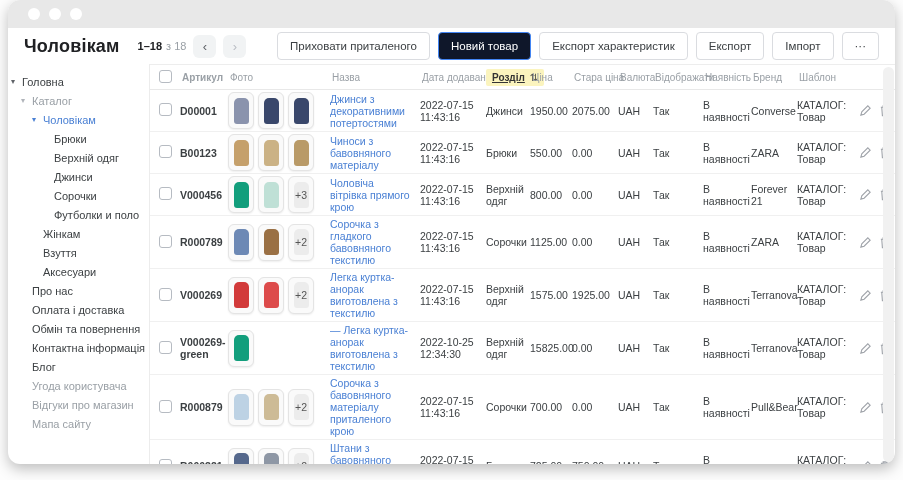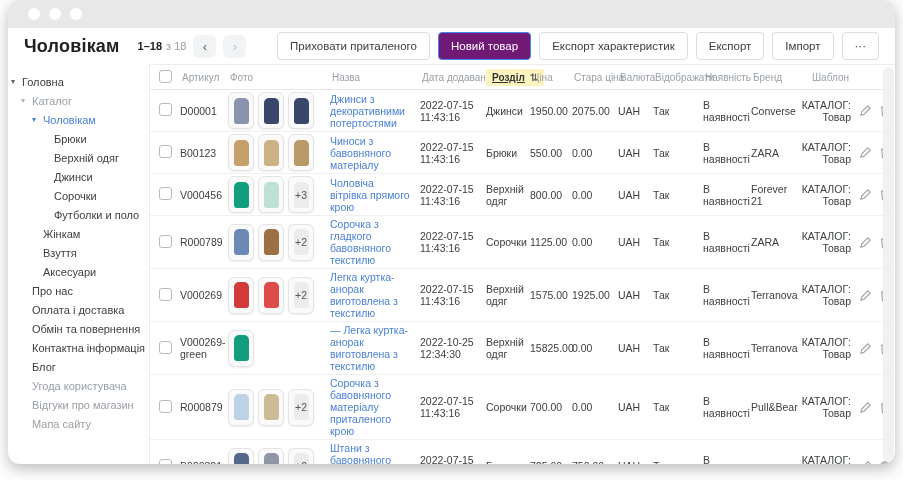--- a/index.html
+++ b/index.html
@@ -18,39 +18,39 @@
   .pg-range { font-weight:bold; color:#202124; }
   .pg-total { color:#9aa0a6; margin-left:4px; }
   .pg-btn { width:23px; height:23px; border:none; border-radius:6px; background:#f1f3f4;
     margin-left:7px; font-size:13px; line-height:23px; text-align:center; cursor:pointer;
     color:#5f6368; font-family:inherit; padding:0; }
   .pg-btn.next { color:#b9bdc4; }
   .toolbar-right { margin-left:auto; display:flex; align-items:center; }
   .tb-btn { height:28px; padding:0 12px; margin-left:8px; border:1px solid #dadce0;
     border-radius:4px; background:#fff; font-size:11.5px; color:#3c4043;
     font-family:inherit; cursor:pointer; white-space:nowrap; }
-  .tb-btn.primary { background:#701a75; border-color:#4285f4; color:#fff; }
+  .tb-btn.primary { background:#0f172a; border-color:#4285f4; color:#fff; }
 
   .main { display:flex; height:400px; }
   .sidebar { width:142px; flex:0 0 142px; border-right:1px solid #ececec; padding-top:8px;
     font-size:11px; overflow:hidden; }
   .side-item { height:19px; display:flex; align-items:center; color:#3c4043; cursor:pointer; white-space:nowrap; }
   .side-item .chev { width:11px; margin-left:-11px; font-size:8px; color:#5f6368; }
   .side-item.active { color:#4a80d4; } .side-item.active .chev { color:#4a80d4; }
   .side-item.muted { color:#9aa0a6; } .side-item.muted .chev { color:#b0b4ba; }
   .lv0 { padding-left:14px; } .lv1 { padding-left:24px; }
   .lv2 { padding-left:35px; } .lv3 { padding-left:46px; }
 
   .table-area { flex:1; position:relative; border-top:1px solid #ededed; overflow:hidden; }
   .cell { padding:0 4px; flex:0 0 auto; }
   .w-check { width:26px; padding-left:9px; }
-  .w-sku { width:48px; } .w-photo { width:102px; } .w-name { width:90px; }
+  .w-sku { width:48px;font-weight:bold; } .w-photo { width:102px; } .w-name { width:90px; }
   .w-date { width:66px; } .w-section { width:44px; } .w-price { width:42px; white-space:nowrap; }
   .w-old { width:46px; white-space:nowrap; } .w-cur { width:35px; } .w-disp { width:50px; }
-  .w-avail { width:48px; } .w-brand { width:46px; } .w-tpl { width:62px;text-align:right; } .w-act { width:40px; }
+  .w-avail { width:48px; } .w-brand { width:46px; } .w-tpl { width:62px; } .w-act { width:40px; }
 
   .thead { display:flex; align-items:center; height:25px; border-bottom:1px solid #e8e8e8;
     color:#9aa0a6; font-size:10px; }
   .hlabel { white-space:nowrap; }
   .hwrap { display:inline-flex; align-items:center; gap:5px; padding:3px 2px; border-radius:2px; }
   .sorted .hwrap { background:#fbf4be; padding:3px 6px; }
   .sorted .hlabel { color:#333; font-weight:bold;text-decoration:underline; }
   .sort-icon { font-size:10px; color:#444; }
 
   .tbody { }

